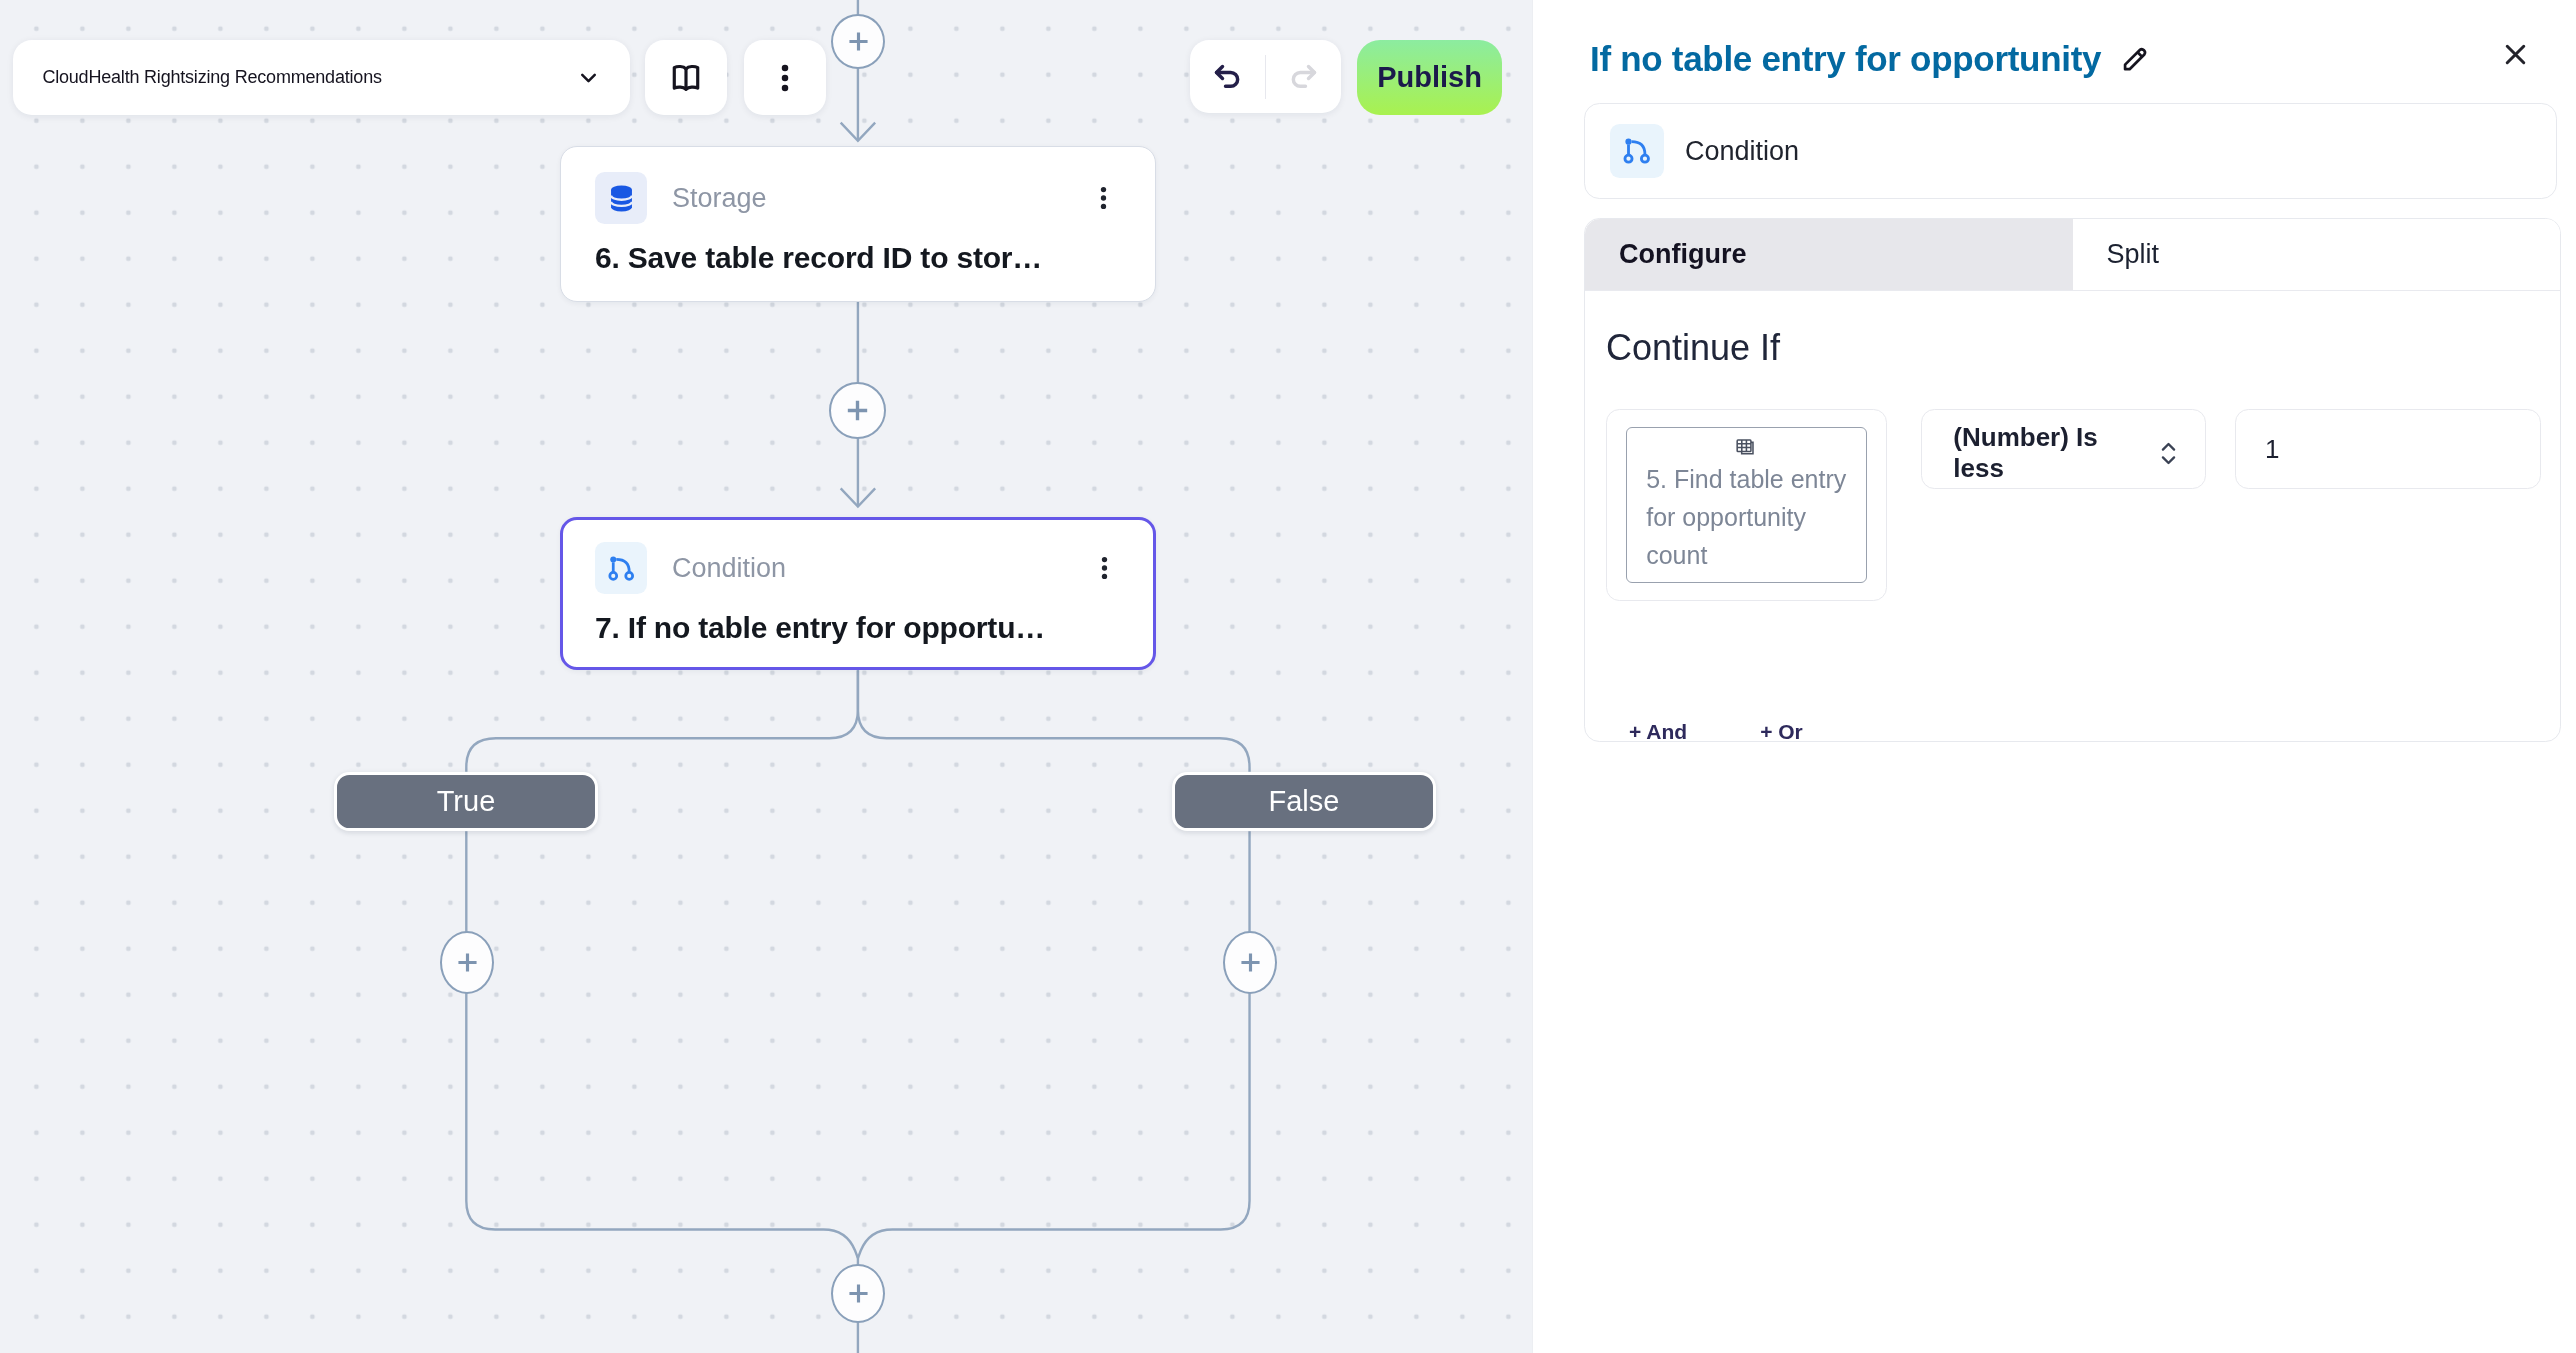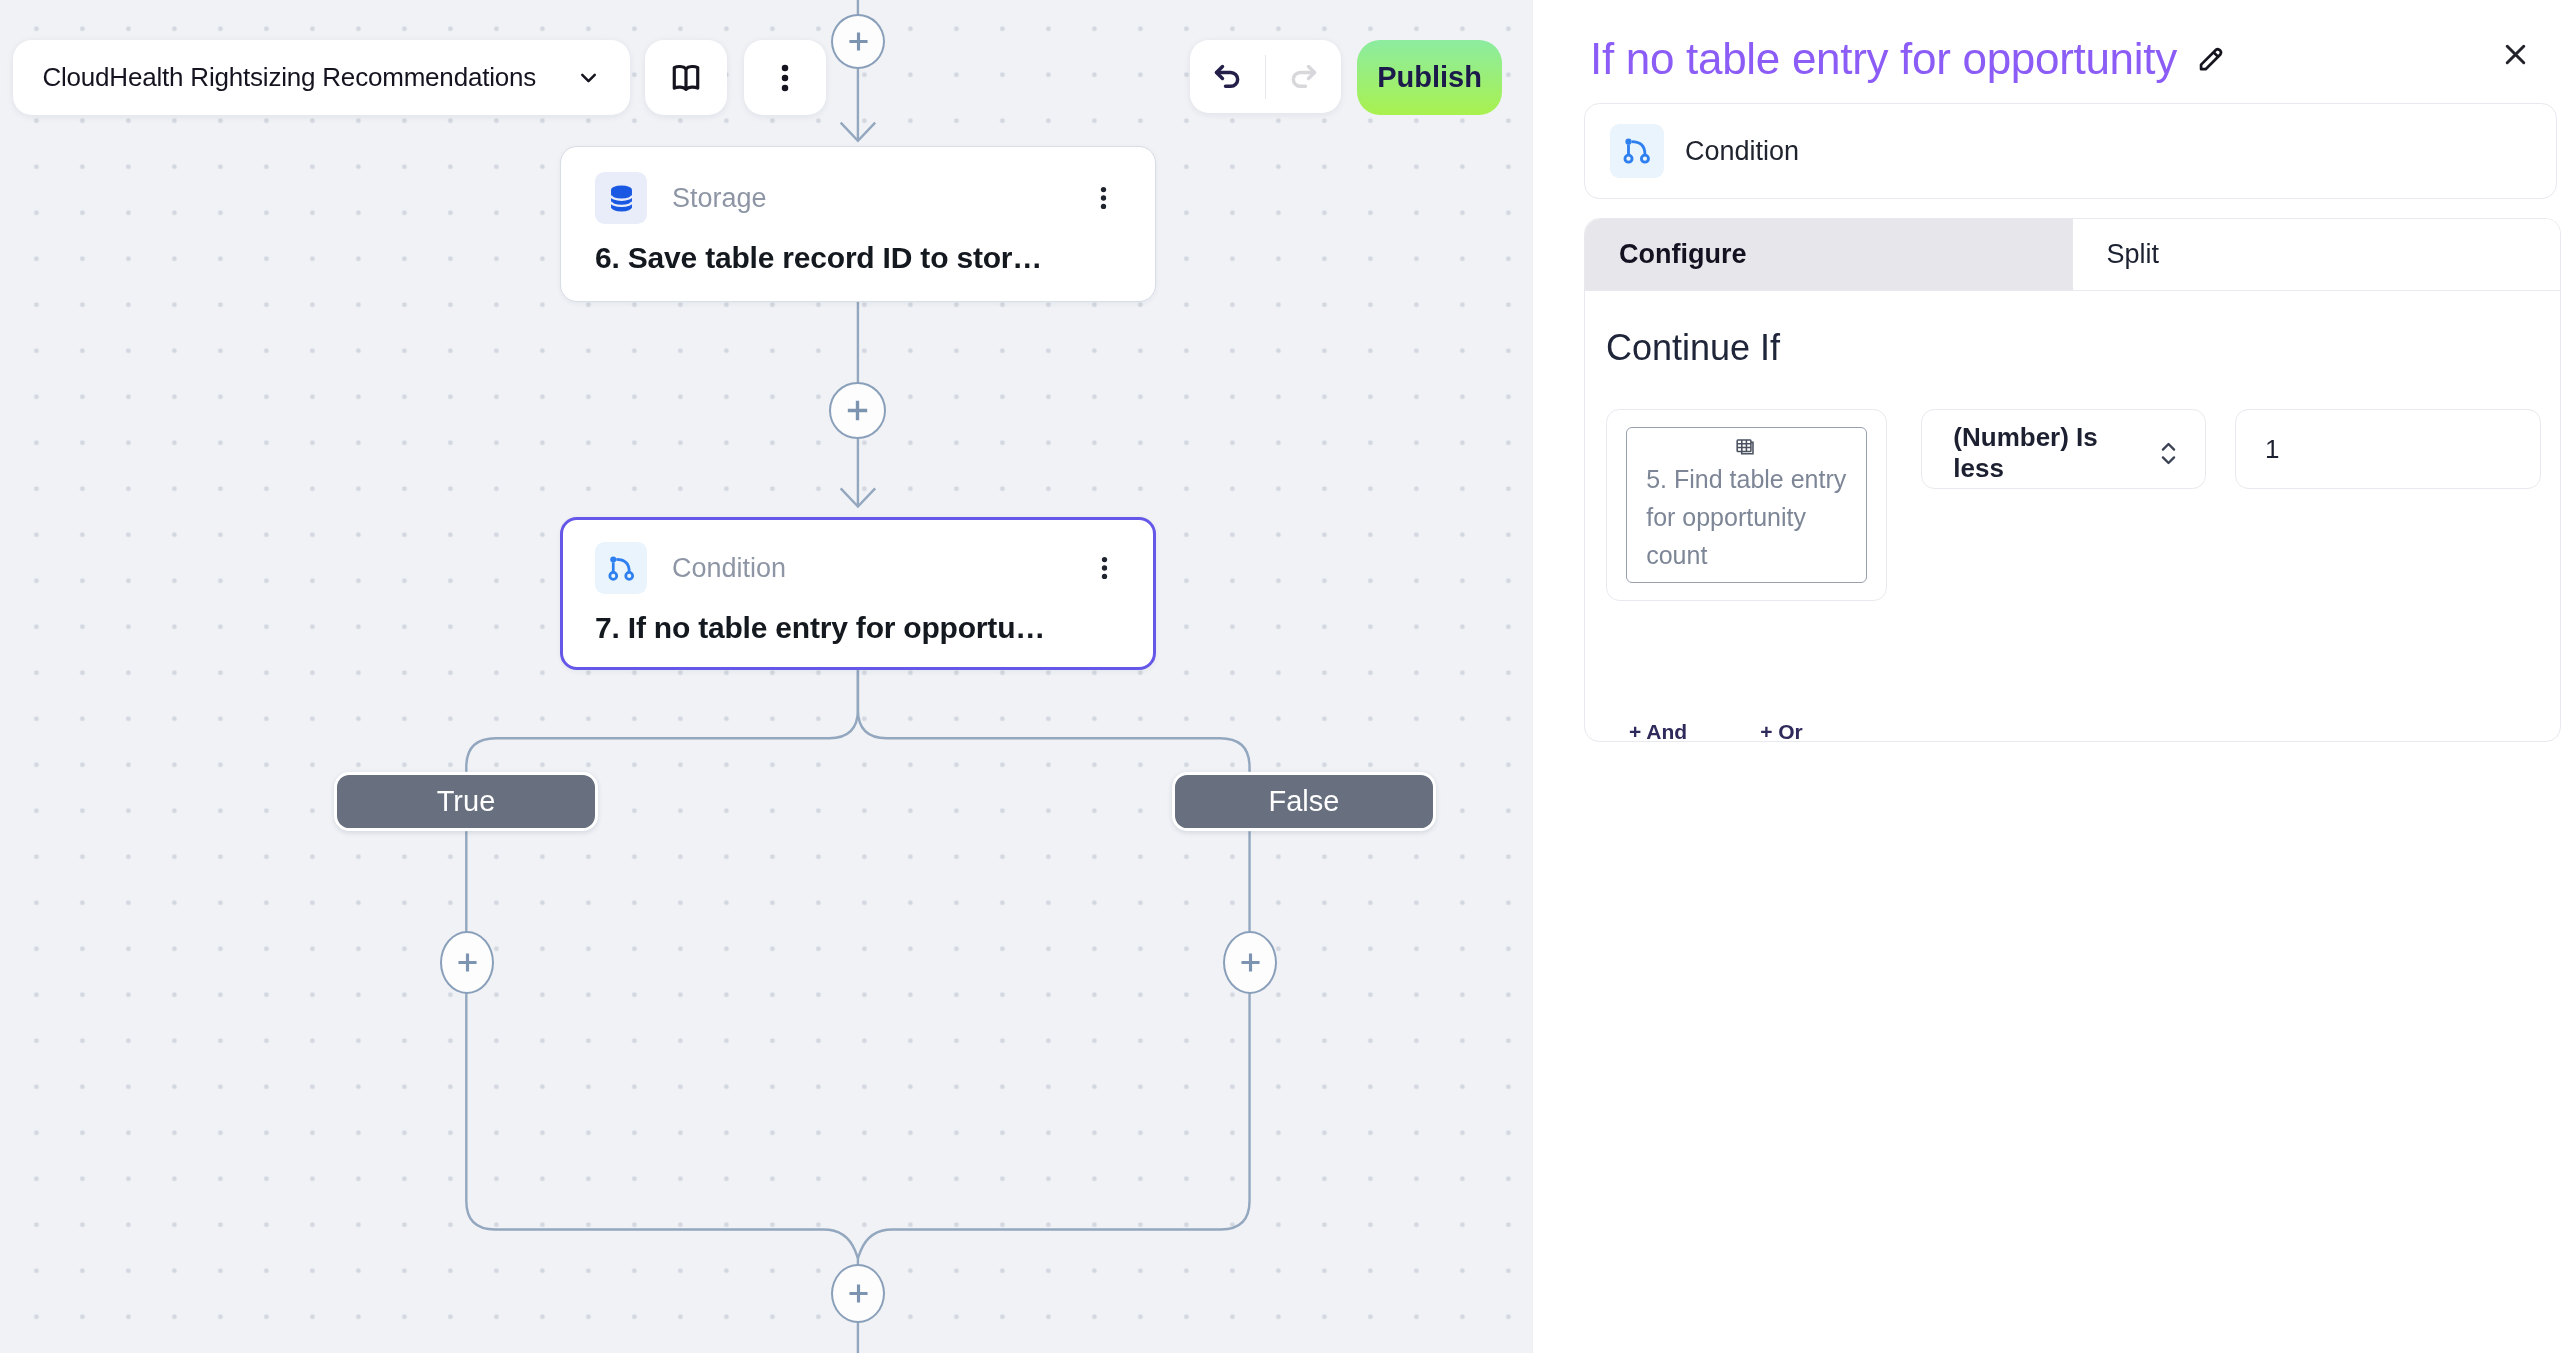--- a/index.html
+++ b/index.html
@@ -12,21 +12,21 @@
     background-color:#f0f2f6;
     background-image:radial-gradient(#d3d8e0 2.1px, transparent 2.7px);
     background-size:46px 46px; background-position:13.4px 5.7px; }
   .connectors { position:absolute; left:0; top:0; width:1532px; height:1353px; }
 
   
   .pill { position:absolute; background:#ffffff; border-radius:19px;
     box-shadow:0 1.9px 7.7px rgba(20,30,60,.07); display:flex; align-items:center; }
   .flow-pill { left:13.4px; top:40px; height:75px; width:617px; padding:0 29px;
     justify-content:space-between; cursor:pointer; }
-  .flow-pill .name { font-size:26px; color:#15131f; letter-spacing:-0.2px; }
+  .flow-pill .name { font-size:18px; color:#15131f; letter-spacing:-0.2px; }
   .icon-pill { width:82px; height:75px; top:40px; justify-content:center; cursor:pointer; }
   .book-pill { left:645px; }
   .kebab-pill { left:744px; }
   .undo-pill { left:1190px; top:40px; height:73px; width:151px; }
   .undo-half,.redo-half { flex:1; height:100%; display:flex; align-items:center;
     justify-content:center; cursor:pointer; }
   .undo-divider { width:1.4px; height:44px; background:#e7e8ee; }
   .publish-btn { position:absolute; left:1357px; top:40px; width:145px; height:75px;
     border:none; border-radius:23px; cursor:pointer;
     background:linear-gradient(180deg,#8cecA0 0%, #a9f14f 100%);
@@ -65,21 +65,21 @@
     display:flex; align-items:center; justify-content:center;
     color:#ffffff; font-size:29px; }
   .branch-true { left:334px; }
   .branch-false { left:1172px; }
 
   
   .panel { position:absolute; left:1532px; top:0; width:1044px; height:1353px;
     background:#ffffff; border-left:1px solid #eceef2; }
   .panel-header { position:absolute; left:57px; top:34px; right:38px; height:50px;
     display:flex; align-items:center; }
-  .panel-title { font-size:44px; font-weight:400; color:#8b5cf6; letter-spacing:-0.3px; }
+  .panel-title { font-size:35px; font-weight:700; color:#0369a1; letter-spacing:-0.3px; }
   .edit-btn { background:none; border:none; cursor:pointer; margin-left:17px;
     display:flex; align-items:center; }
   .close-btn { background:none; border:none; cursor:pointer; position:absolute;
     right:5.7px; top:3.8px; display:flex; }
 
   .info-card { position:absolute; left:51px; top:103px; width:973px; height:96px;
     border:1.4px solid #e7e9ee; border-radius:15.3px; display:flex; align-items:center;
     padding:0 25px; }
   .info-iconbox { width:54px; height:54px; border-radius:9.6px; background:#e9f4fc;
     display:flex; align-items:center; justify-content:center; }

